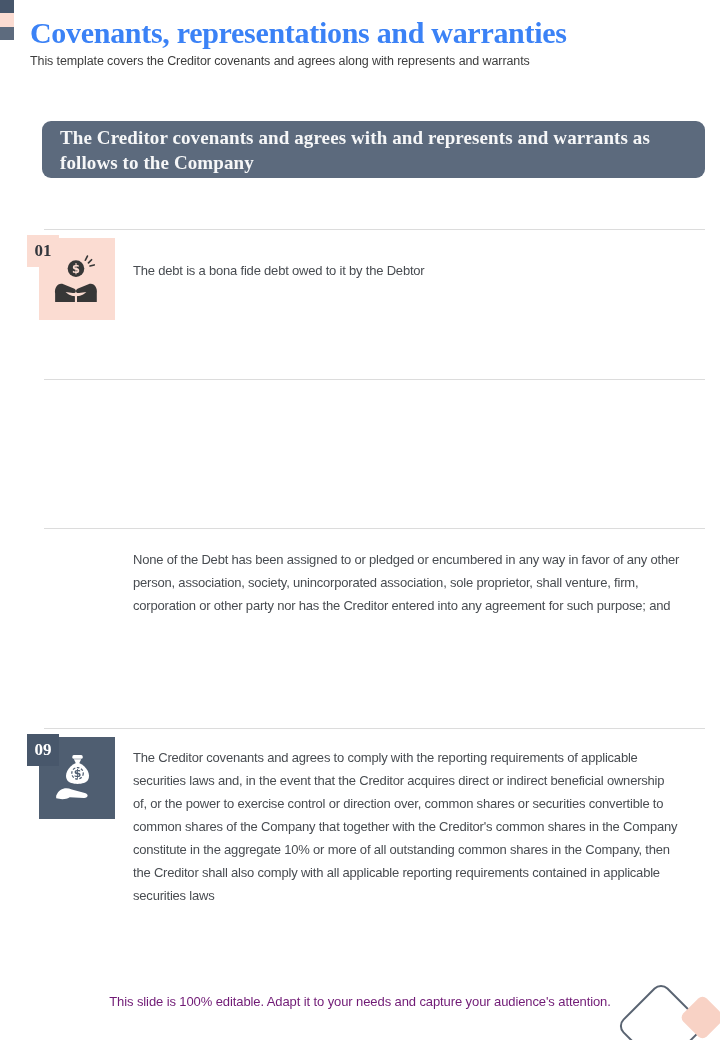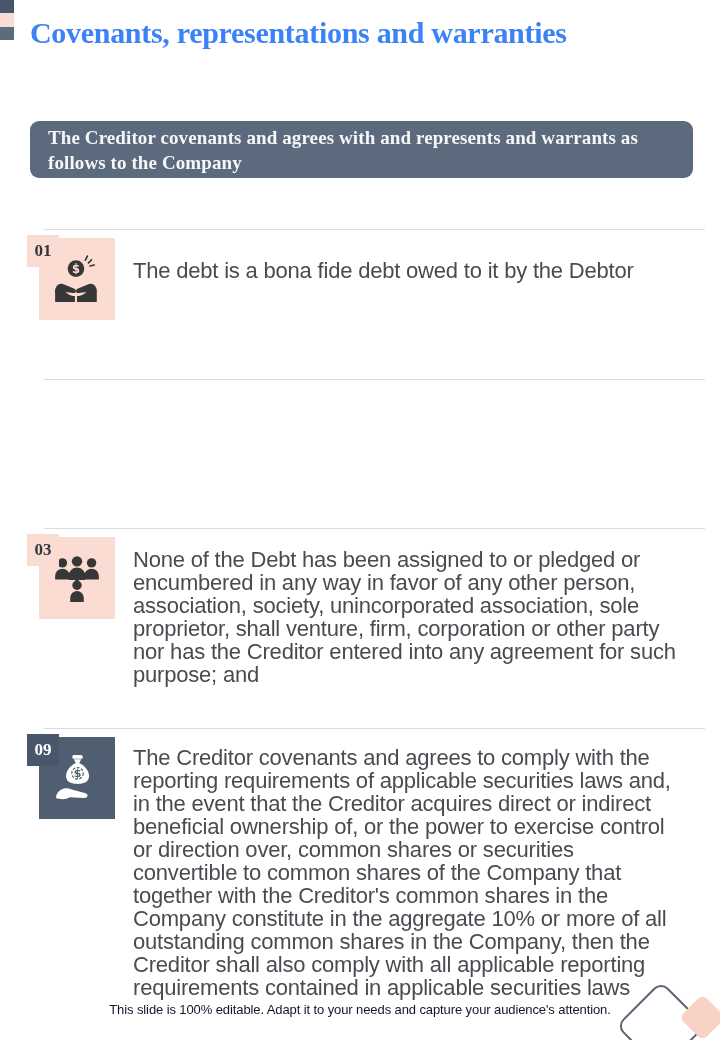--- a/index.html
+++ b/index.html
@@ -32,21 +32,21 @@
     margin:4px 0 0 0;
     font-size:12.5px;
     line-height:15px;
     color:#3d3d3d;
     letter-spacing:-0.1px;
   }
 
   
   .banner{
     position:absolute;
-    left:30px;top:121px;
+    left:42px;top:121px;
     width:663px;height:57px;
     background:#5c6a7d;
     border-radius:9px;
     display:flex;align-items:center;
     box-sizing:border-box;
     padding:0 18px;
   }
   .banner-text{
     font-family:"Liberation Serif", serif;
     font-weight:bold;
@@ -86,39 +86,39 @@
     z-index:2;
   }
   .item.pink  .icon-box{background:#fbdcd2;}
   .item.pink  .badge{background:#fbdcd2;color:#33373d;}
   .item.slate .icon-box{background:#4f5e71;}
   .item.slate .badge{background:#48576b;color:#ffffff;}
 
   .item-text{
     margin:0 0 0 106px;
     width:548px;
-    font-size:22px;
+    font-size:13px;
     line-height:23px;
     color:#484c51;
     letter-spacing:-0.2px;
   }
   .item:nth-of-type(1) .item-text{padding-top:30px;}
   .item:nth-of-type(2) .item-text{padding-top:28px;}
   .item:nth-of-type(3) .item-text{padding-top:20px;}
   .item:nth-of-type(4) .item-text{padding-top:18px;}
 
   
   .footer{
     position:absolute;left:0;right:0;bottom:15px;
     text-align:center;
   }
   .footer-text{
-    margin:8px;
+    margin:16px;
     font-size:13px;
-    color:#0f172a;
+    color:#701a75;
     letter-spacing:-0.1px;
   }
 
   
   .deco{position:absolute;right:0;bottom:0;width:120px;height:90px;}
   .deco-outline{
     position:absolute;
     left:29px;top:44px;
     width:60px;height:60px;
     border:2px solid #5a6472;
@@ -141,20 +141,21 @@
 <body>
 
 <div class="corner-stack">
   <span class="bar bar-1"></span>
   <span class="bar bar-2"></span>
   <span class="bar bar-3"></span>
 </div>
 
 <div class="header">
   <h1 class="title">Covenants, representations and warranties</h1>
+  <p class="subtitle">This template covers the Creditor covenants and agrees along with represents and warrants</p>
 </div>
 
 <div class="banner">
   <span class="banner-text">The Creditor covenants and agrees with and represents and warrants as follows to the Company</span>
 </div>
 
 <div class="items">
 
   <div class="item pink">
     <div class="icon-block">
@@ -175,38 +176,20 @@
         </svg>
       </span>
     </div>
     <p class="item-text">The debt is a bona fide debt owed to it by the Debtor</p>
   </div>
 
   <div class="item slate">
   </div>
 
   <div class="item pink">
-    <div class="icon-block">
-      <span class="badge">03</span>
-      <span class="icon-box">
-        <svg class="icon-svg" width="50" height="50" viewBox="0 0 48 48">
-          <g fill="#373737">
-            <circle cx="10" cy="9.5" r="4.5"></circle>
-            <path d="M3,22 a7,7 0 0 1 14,0 v3.5 h-14 z"></path>
-            <circle cx="38" cy="9.5" r="4.5"></circle>
-            <path d="M31,22 a7,7 0 0 1 14,0 v3.5 h-14 z"></path>
-            <circle cx="24" cy="8" r="5"></circle>
-            <path d="M16,22 a8,8 0 0 1 16,0 v4 h-16 z"></path>
-            <rect x="22.4" y="23" width="3.2" height="7" rx="1.5"></rect>
-            <circle cx="24" cy="31" r="4.5"></circle>
-            <path d="M17.5,43 a6.5,6.5 0 0 1 13,0 v4 h-13 z"></path>
-          </g>
-        </svg>
-      </span>
-    </div>
     <p class="item-text">None of the Debt has been assigned to or pledged or encumbered in any way in favor of any other person, association, society, unincorporated association, sole proprietor, shall venture, firm, corporation or other party nor has the Creditor entered into any agreement for such purpose; and</p>
   </div>
 
   <div class="item slate">
     <div class="icon-block">
       <span class="badge">09</span>
       <span class="icon-box">
         <svg class="icon-svg" width="50" height="50" viewBox="0 0 48 48">
           <g fill="#ffffff">
             <rect x="19.5" y="2" width="10" height="3.5" rx="1.5"></rect>

